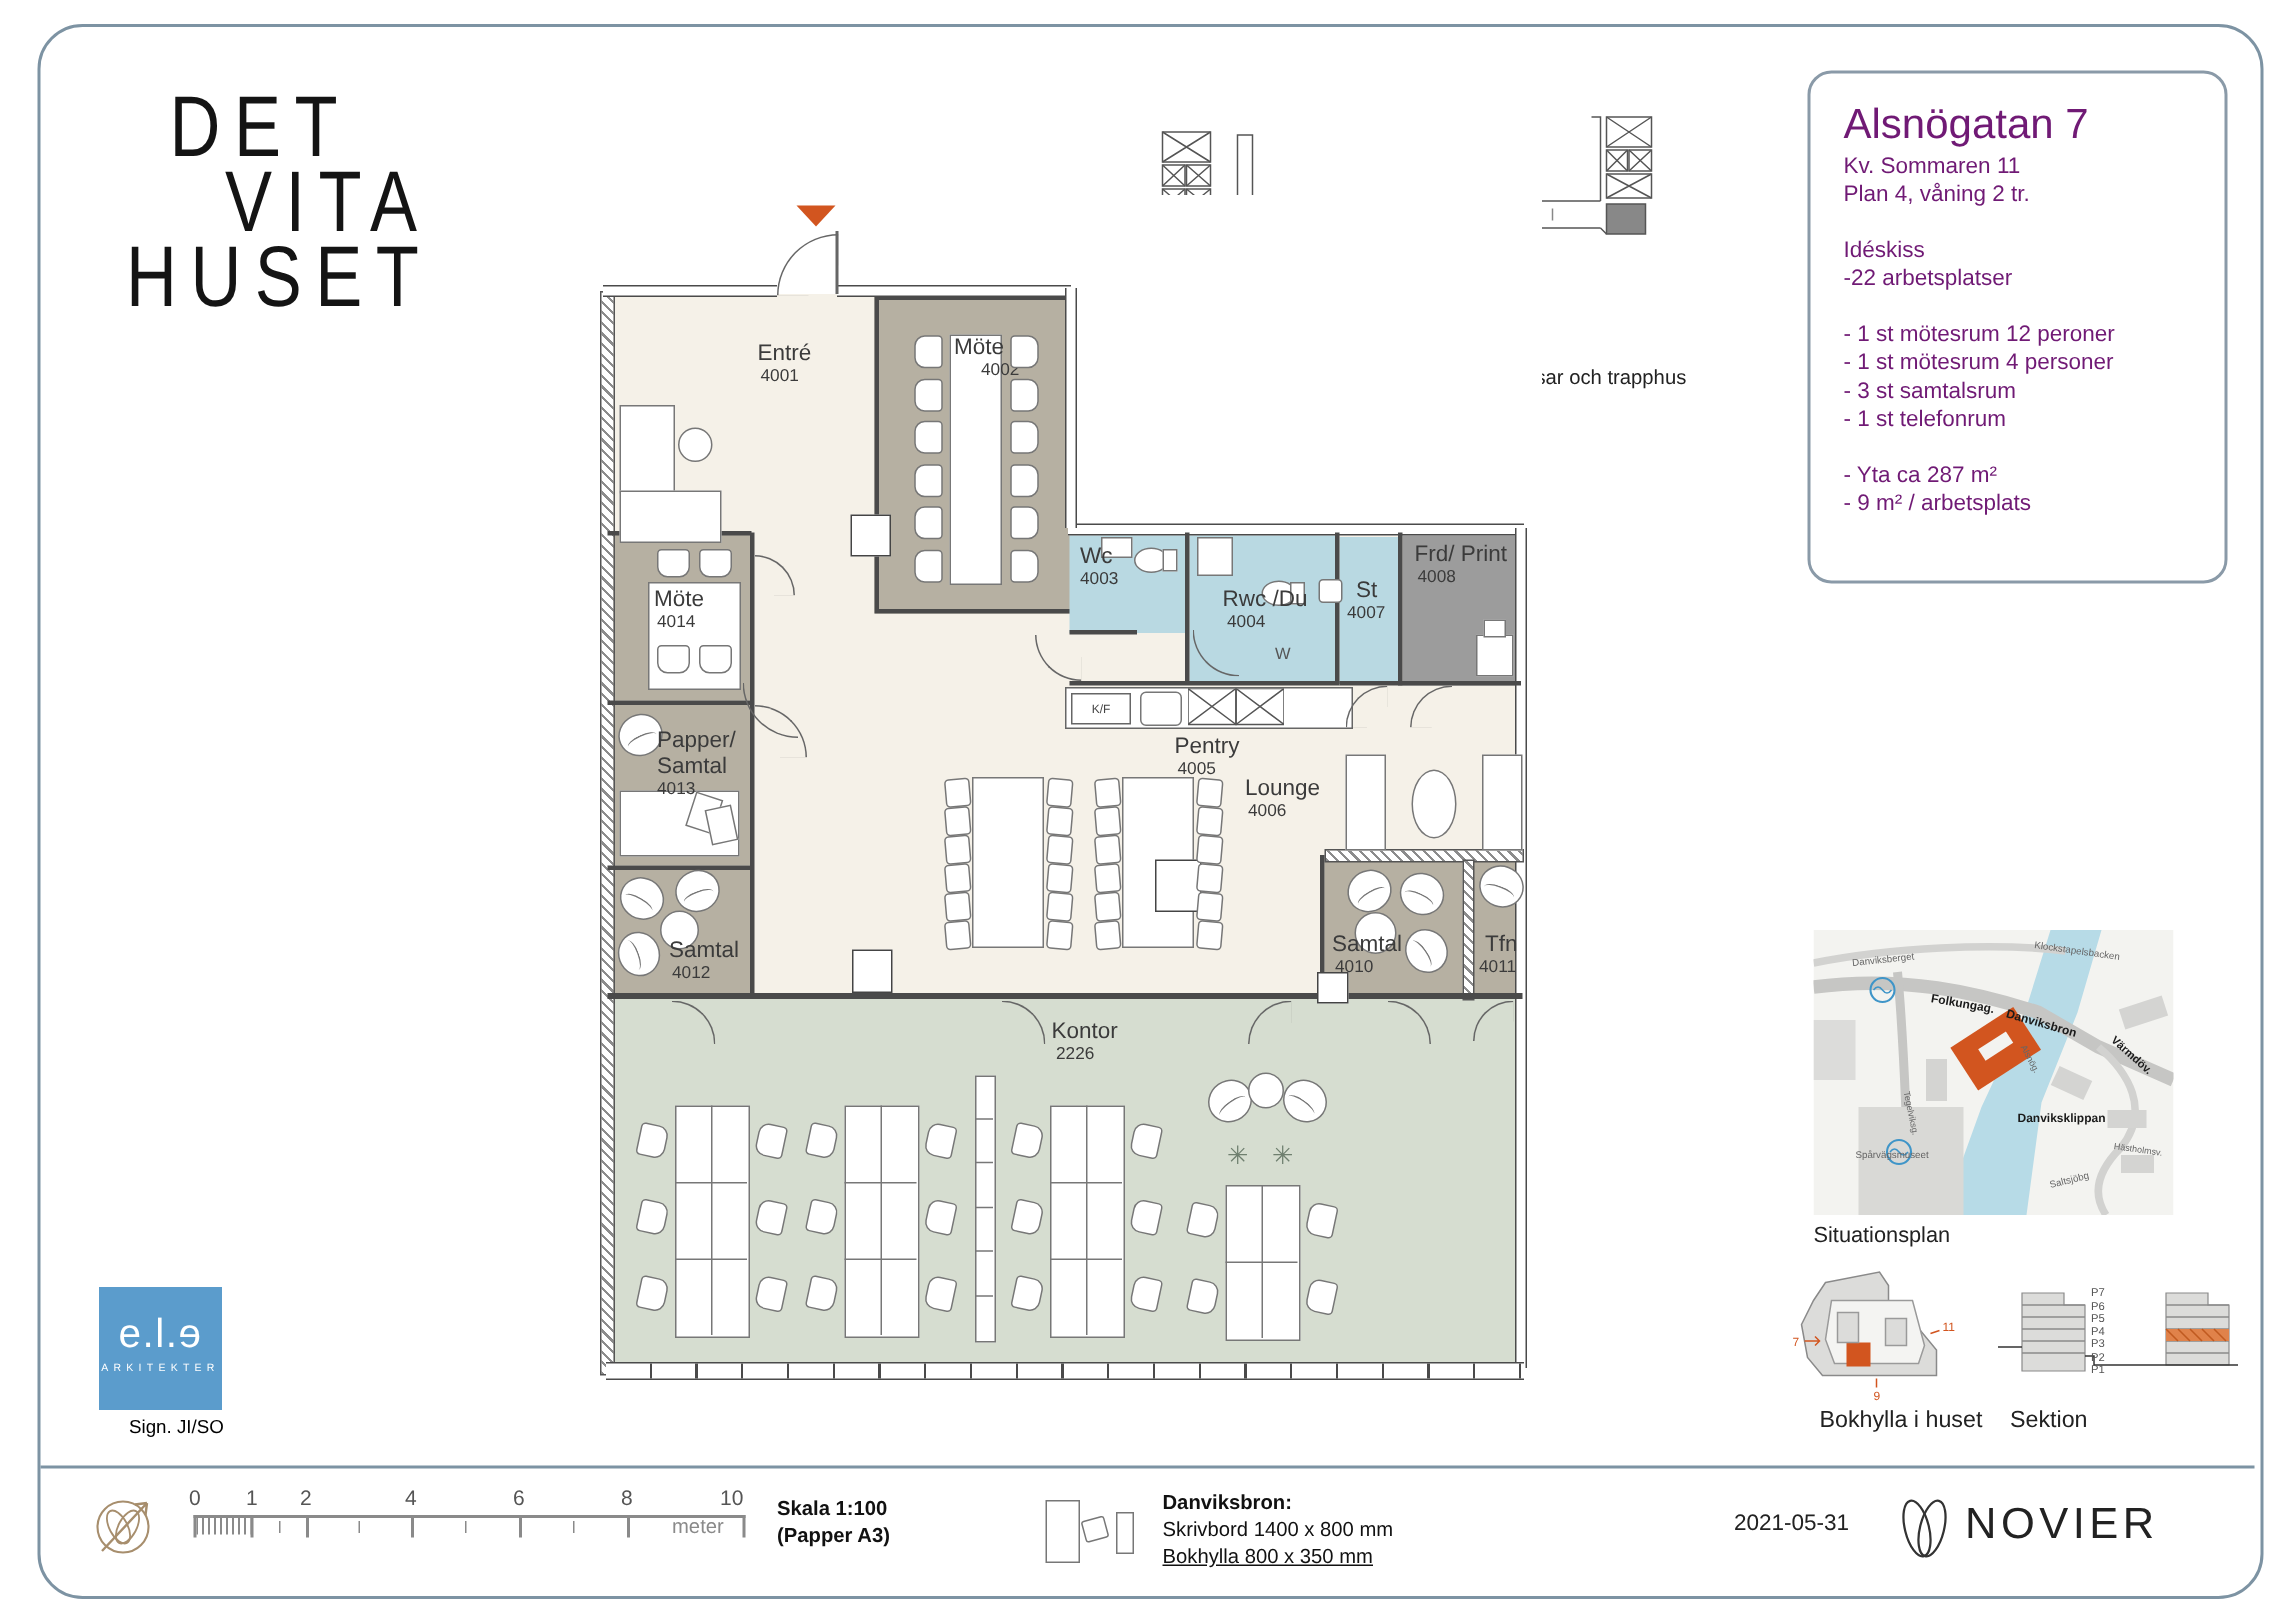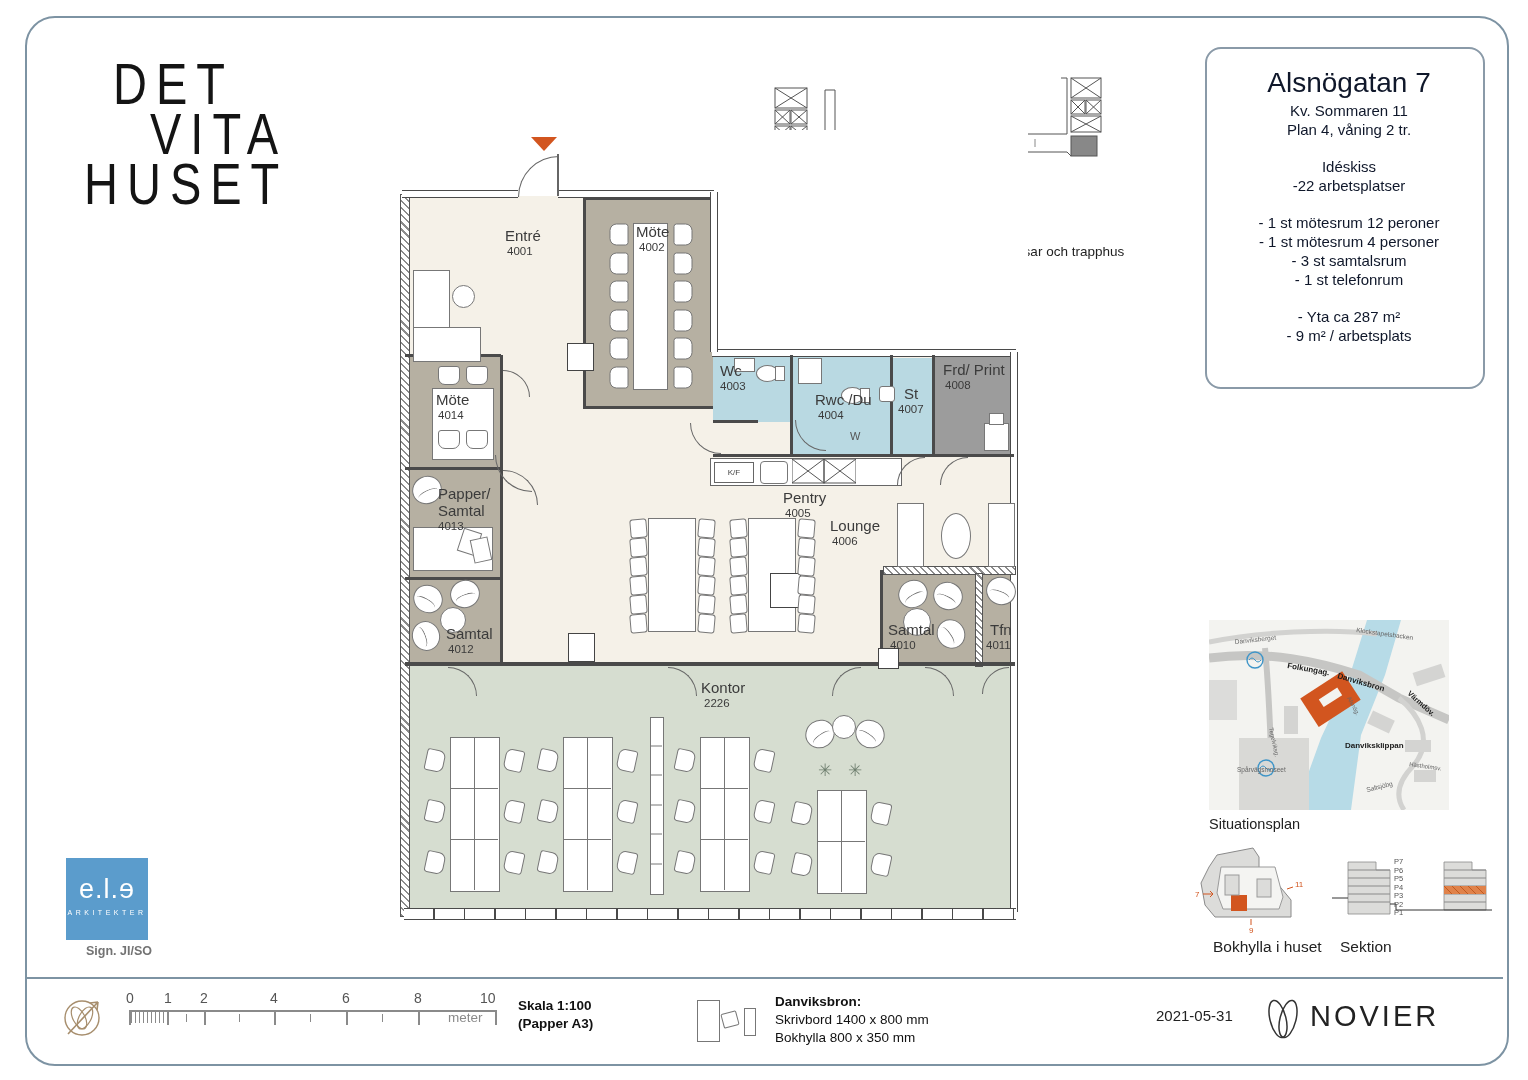--- a/index.html
+++ b/index.html
@@ -5,21 +5,21 @@
   html,body{margin:0;padding:0;background:#fff;font-family:"Liberation Sans",sans-serif;}
   #sheet{position:relative;width:1528px;height:1080px;background:#fff;overflow:hidden;}
   .abs{position:absolute;}
   
   #frame{left:25px;top:16px;width:1480px;height:1046px;border:2.5px solid #7d93a3;border-radius:30px;}
   #footline{left:27px;top:977px;width:1476px;height:0;border-top:2.5px solid #7d93a3;}
   
   .stencil{font-family:"Liberation Sans",sans-serif;font-weight:400;color:#141414;font-size:47px;letter-spacing:9px;transform:scaleY(1.22);transform-origin:left top;line-height:1;}
   
   #infobox{left:1205px;top:47px;width:276px;height:338px;border:2px solid #8a9aa8;border-radius:16px;background:#fff;}
-  #infobox .in{position:absolute;left:22px;top:18px;color:#0f172a;text-align:center;}
+  #infobox .in{position:absolute;left:22px;top:18px;color:#701a75;}
   .ib-title{font-size:28px;margin-bottom:2px;}
   .ib-line{font-size:15px;line-height:19px;}
   .ib-gap{height:18px;}
   
   #plan{left:400px;top:130px;width:628px;height:798px;}
   .fill{position:absolute;}
   .cream{background:#f5f1e8;}
   .taupe{background:#b6b0a2;}
   .blue{background:#b9d9e2;}
   .greyrm{background:#9c9c9c;}
@@ -240,21 +240,21 @@
 
     <div class="arm" style="left:405px;top:590px;transform:rotate(-35deg);"></div>
     <div class="arm" style="left:455px;top:590px;transform:rotate(35deg);"></div>
     <div class="round" style="left:432px;top:585px;width:22px;height:22px;"></div>
     <div class="plant" style="left:418px;top:632px;">✳</div>
     <div class="plant" style="left:448px;top:632px;">✳</div>
 
     <div class="rlab" style="left:105px;top:98px;">Entré</div>
     <div class="rnum" style="left:107px;top:115px;">4001</div>
     <div class="rlab" style="left:236px;top:94px;">Möte</div>
-    <div class="rnum" style="left:239px;top:111px;text-align:right;">4002</div>
+    <div class="rnum" style="left:254px;top:111px;text-align:right;">4002</div>
     <div class="rlab" style="left:36px;top:262px;">Möte</div>
     <div class="rnum" style="left:38px;top:279px;">4014</div>
     <div class="rlab" style="left:38px;top:356px;">Papper/</div>
     <div class="rlab" style="left:38px;top:373px;">Samtal</div>
     <div class="rnum" style="left:38px;top:390px;">4013</div>
     <div class="rlab" style="left:46px;top:496px;">Samtal</div>
     <div class="rnum" style="left:48px;top:513px;">4012</div>
     <div class="rlab" style="left:320px;top:233px;">Wc</div>
     <div class="rnum" style="left:320px;top:250px;">4003</div>
     <div class="rlab" style="left:415px;top:262px;">Rwc /Du</div>
@@ -412,21 +412,21 @@
     <span>P3</span>
       <span>P2</span>
     <span>P1</span>
   </div>
   <div class="cap" style="left:1340px;top:938px;font-size:15.5px;">Sektion</div>
 
   <div class="abs" id="elelogo">
     <div style="font-size:27px;margin-top:16px;letter-spacing:1px;">e.l.ɘ</div>
     <div style="font-size:7px;letter-spacing:3.5px;margin-top:4px;">ARKITEKTER</div>
   </div>
-  <div class="abs" style="left:86px;top:944px;color:#737373;font-size:12.5px;font-weight:bold;">Sign. JI/SO</div>
+  <div class="abs" style="left:86px;top:944px;color:#000000;font-size:12.5px;">Sign. JI/SO</div>
 
   <svg class="abs" style="left:58px;top:992px;" width="56" height="48" viewBox="0 0 56 48">
     <circle cx="24" cy="26" r="17" fill="none" stroke="#a78e6d" stroke-width="1.4"></circle>
     <ellipse cx="21" cy="26" rx="6" ry="12" fill="none" stroke="#a78e6d" stroke-width="1.2" transform="rotate(-28 21 26)"></ellipse>
     <ellipse cx="27" cy="26" rx="6" ry="12" fill="none" stroke="#a78e6d" stroke-width="1.2" transform="rotate(28 27 26)"></ellipse>
     <path d="M10 42 L40 10 M40 10 L32 11 M40 10 L39 18" stroke="#a78e6d" stroke-width="1.6" fill="none"></path>
   </svg>
 
   <div>
     <div class="numlab" style="left:126px;top:990px;">0</div>
@@ -452,21 +452,21 @@
     <div class="abs" style="left:448px;top:1010px;color:#8a8a8a;font-size:13.5px;">meter</div>
   </div>
   <div class="abs" style="left:518px;top:998px;font-size:13.5px;color:#111;font-weight:bold;">Skala 1:100</div>
   <div class="abs" style="left:518px;top:1016px;font-size:13.5px;color:#111;font-weight:bold;">(Papper A3)</div>
 
   <div class="abs" style="left:697px;top:1000px;width:21px;height:40px;border:1.2px solid #777;background:#fff;"></div>
   <div class="abs" style="left:722px;top:1012px;width:14px;height:13px;border:1.1px solid #777;background:#fff;border-radius:2px;transform:rotate(-15deg);"></div>
   <div class="abs" style="left:744px;top:1008px;width:10px;height:26px;border:1.1px solid #777;background:#fff;"></div>
   <div class="abs" style="left:775px;top:994px;font-size:13.5px;color:#111;font-weight:bold;">Danviksbron:</div>
   <div class="abs" style="left:775px;top:1012px;font-size:13.5px;color:#111;">Skrivbord 1400 x 800 mm</div>
-  <div class="abs" style="left:775px;top:1030px;font-size:13.5px;color:#111;">Bokhylla 800 x 350 mm</div>
+  <div class="abs" style="left:775px;top:1030px;font-size:13.5px;color:#111;text-decoration:underline;">Bokhylla 800 x 350 mm</div>
 
   <div class="abs" style="left:1156px;top:1007px;font-size:15px;color:#222;">2021-05-31</div>
   <svg class="abs" style="left:1263px;top:996px;" width="40" height="46" viewBox="0 0 40 46">
     <ellipse cx="15" cy="23" rx="8" ry="19" fill="none" stroke="#333" stroke-width="1.5" transform="rotate(-14 15 23)"></ellipse>
     <ellipse cx="25" cy="23" rx="8" ry="19" fill="none" stroke="#333" stroke-width="1.5" transform="rotate(14 25 23)"></ellipse>
   </svg>
   <div class="abs" style="left:1310px;top:1000px;font-size:29px;letter-spacing:3px;color:#222;">NOVIER</div>
 </div>
 
 </body></html>

